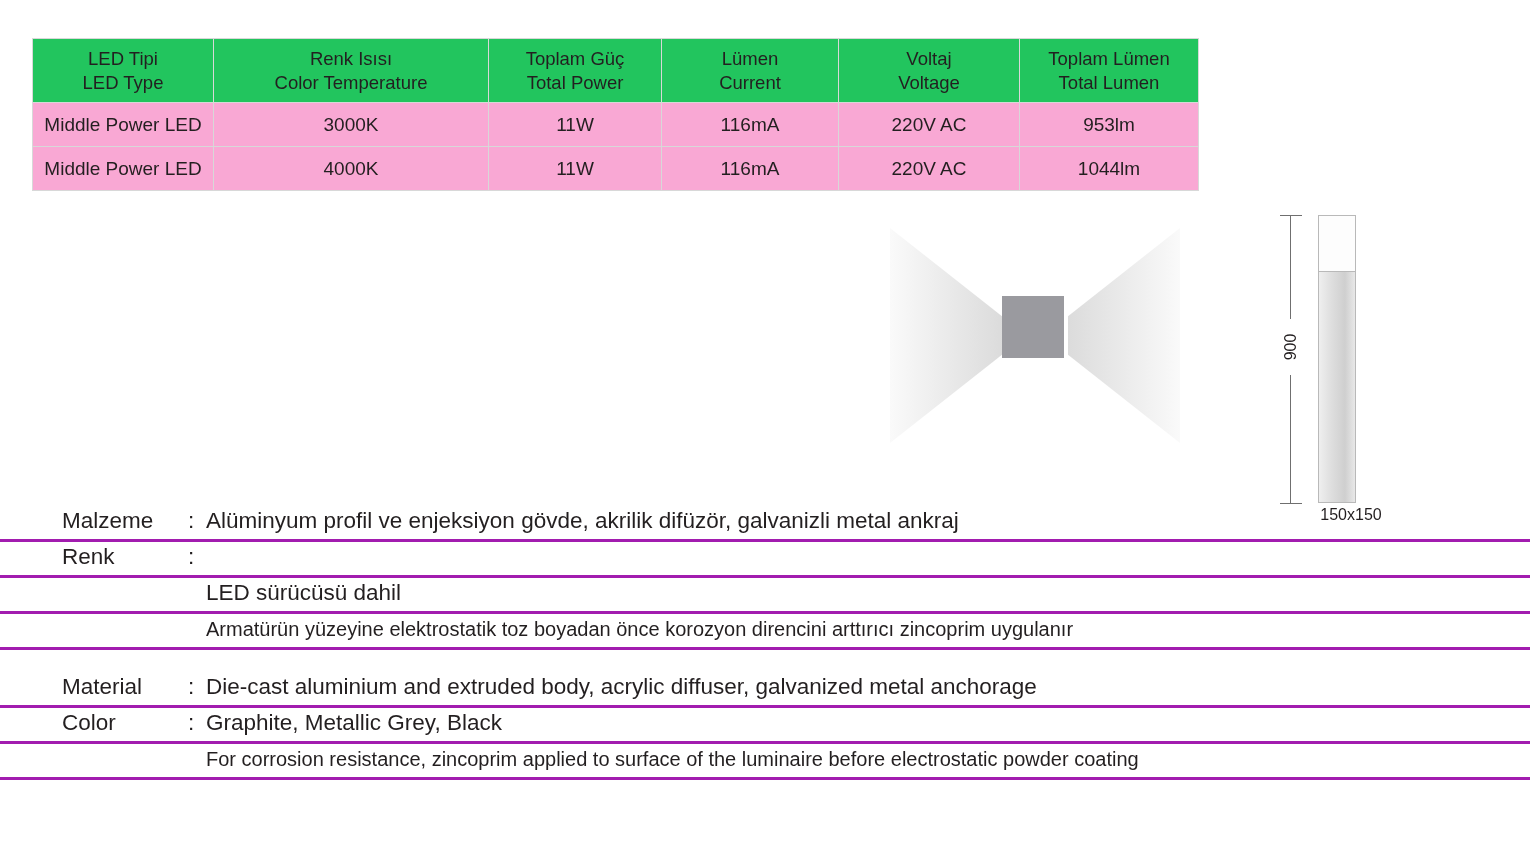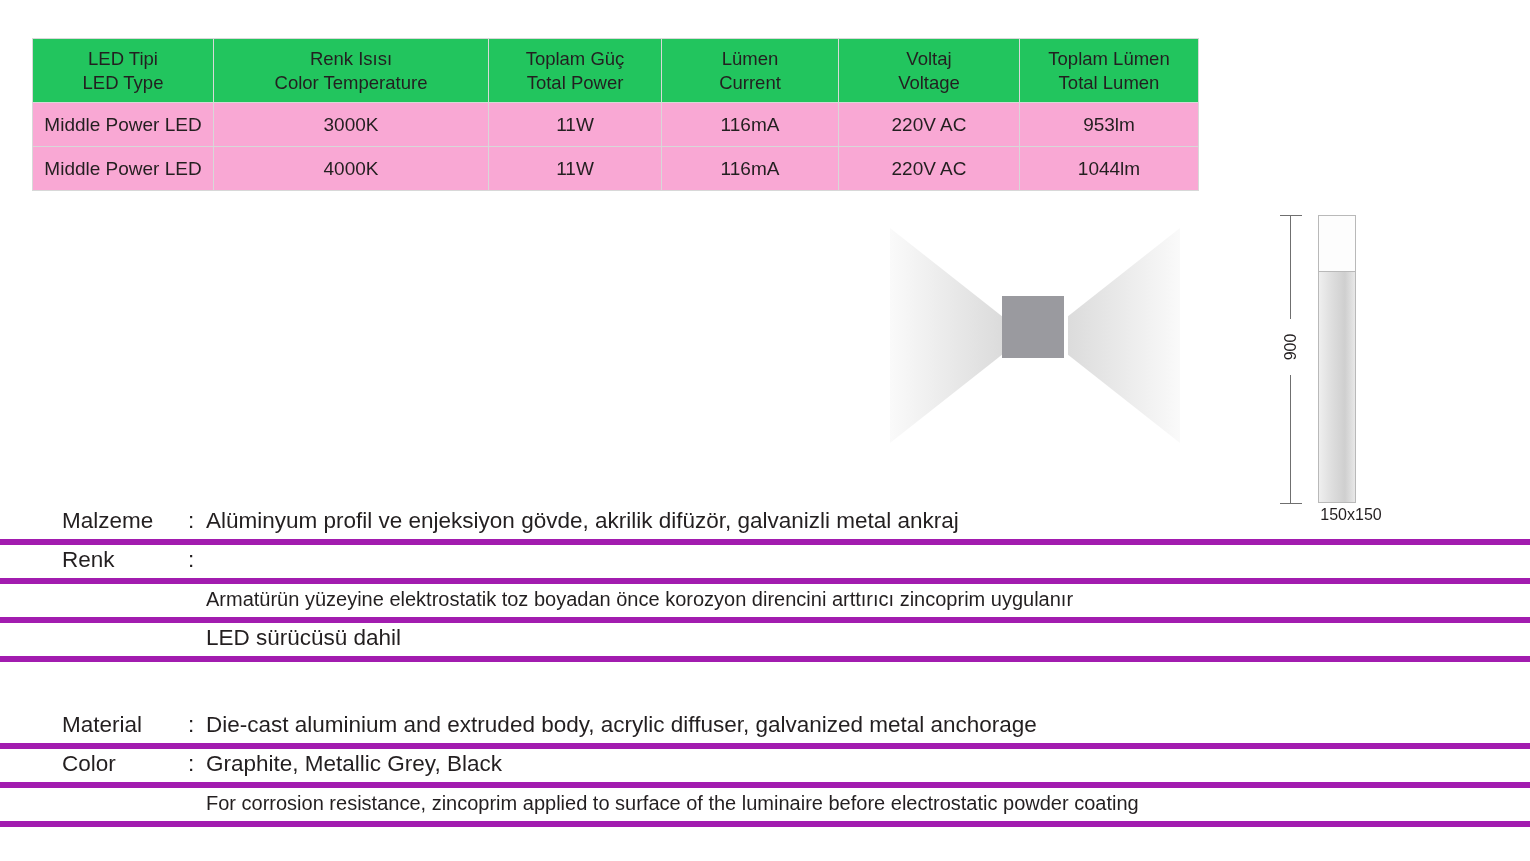--- a/index.html
+++ b/index.html
@@ -158,21 +158,21 @@
 
   
   .desc-block {
     position: absolute;
     left: 0;
     width: 1530px;
   }
   .desc-row {
     position: relative;
     height: 33px;
-    border-bottom: 6px solid #a21caf;
+    border-bottom: 3px solid #a21caf;
   }
   .desc-row .lbl {
     position: absolute;
     left: 62px;
     top: 2px;
     font-size: 22.5px;
     color: #231f20;
     white-space: nowrap;
   }
   .desc-row .colon {
@@ -189,21 +189,21 @@
     font-size: 22.5px;
     color: #231f20;
     white-space: nowrap;
   }
   .desc-row .val.small {
     font-size: 20px;
     top: 4px;
   }
 
   .tr-block { top: 506px; }
-  .en-block { top: 672px; margin-top: 38px; }
+  .en-block { top: 672px; }
 </style>
 </head>
 <body>
 
 <table class="spec-table">
   <thead>
     <tr>
       <th class="col-0">
         <span>LED Tipi</span>
         <span>LED Type</span>
@@ -270,24 +270,24 @@
   <div class="desc-row">
     <span class="lbl">Malzeme</span>
     <span class="colon">:</span>
     <span class="val">Alüminyum profil ve enjeksiyon gövde, akrilik difüzör, galvanizli metal ankraj</span>
   </div>
   <div class="desc-row">
     <span class="lbl">Renk</span>
     <span class="colon">:</span>
   </div>
   <div class="desc-row">
+    <span class="val">LED sürücüsü dahil</span>
+  </div>
+  <div class="desc-row">
     <span class="val small">Armatürün yüzeyine elektrostatik toz boyadan önce korozyon direncini arttırıcı zincoprim uygulanır</span>
-  </div>
-  <div class="desc-row">
-    <span class="val">LED sürücüsü dahil</span>
   </div>
 </div>
 
 <div class="desc-block en-block">
   <div class="desc-row">
     <span class="lbl">Material</span>
     <span class="colon">:</span>
     <span class="val">Die-cast aluminium and extruded body, acrylic diffuser, galvanized metal anchorage</span>
   </div>
   <div class="desc-row">

